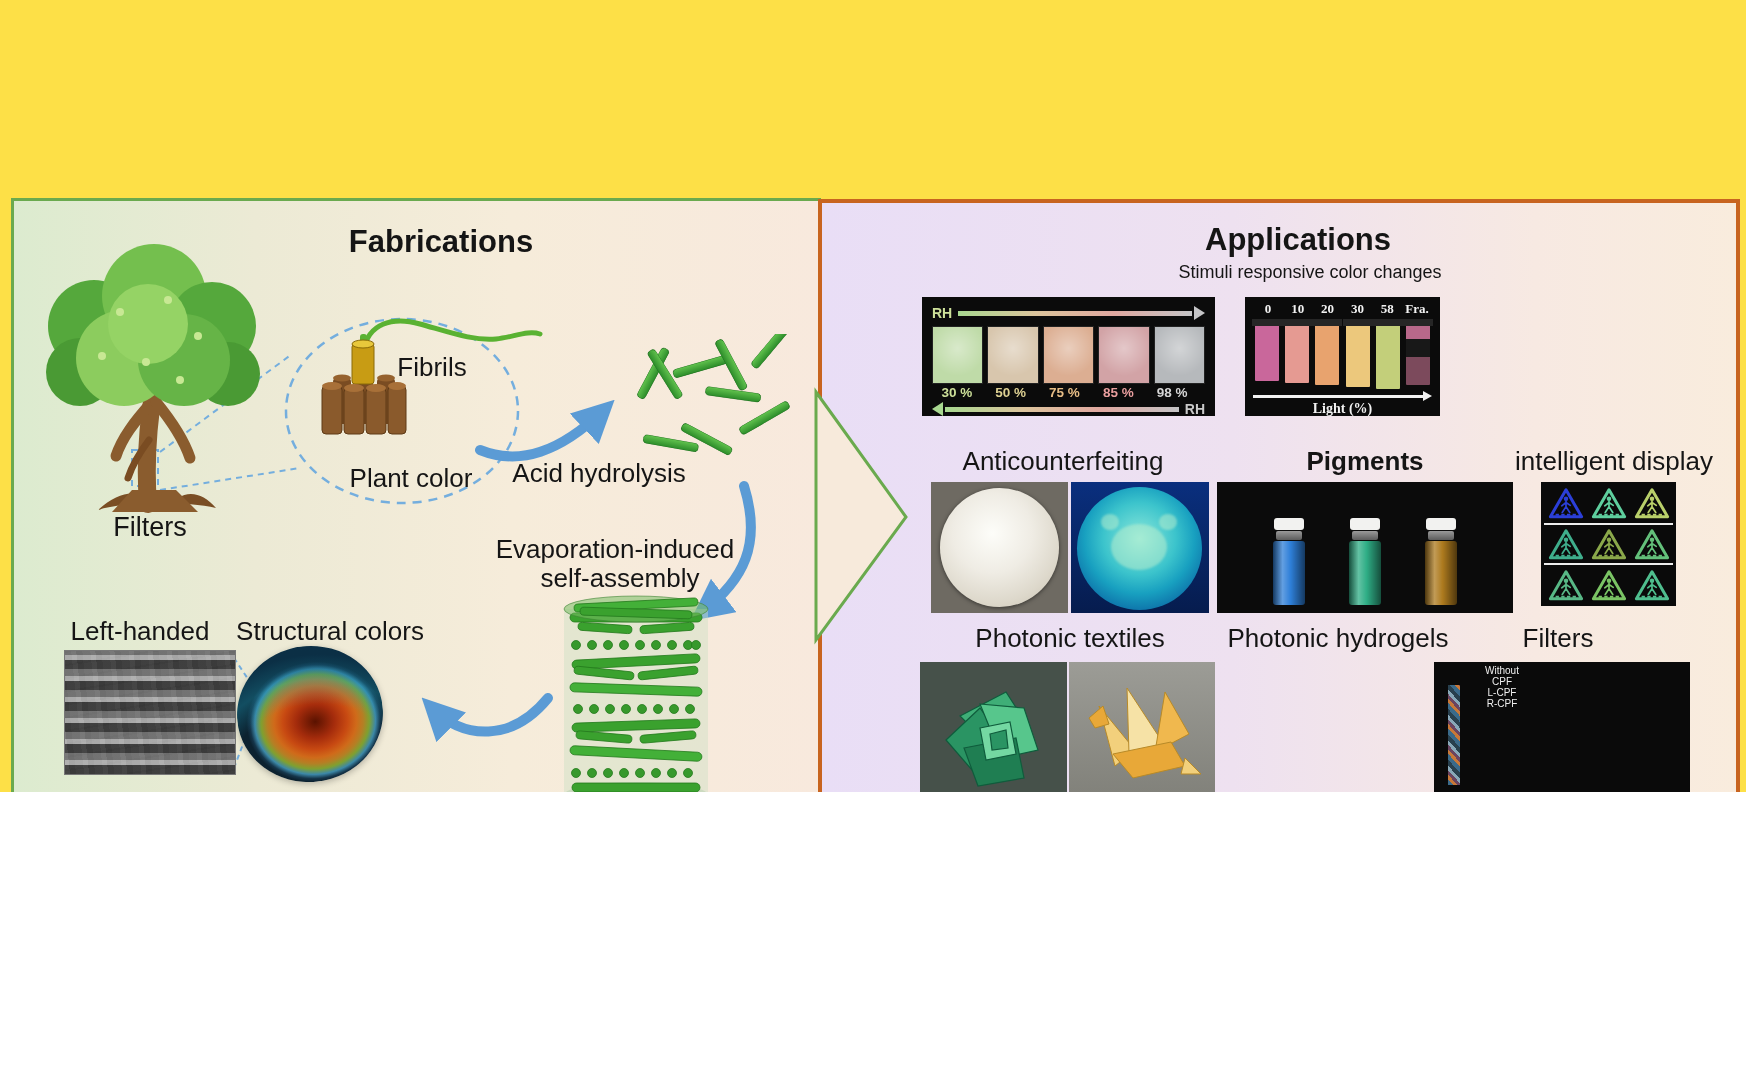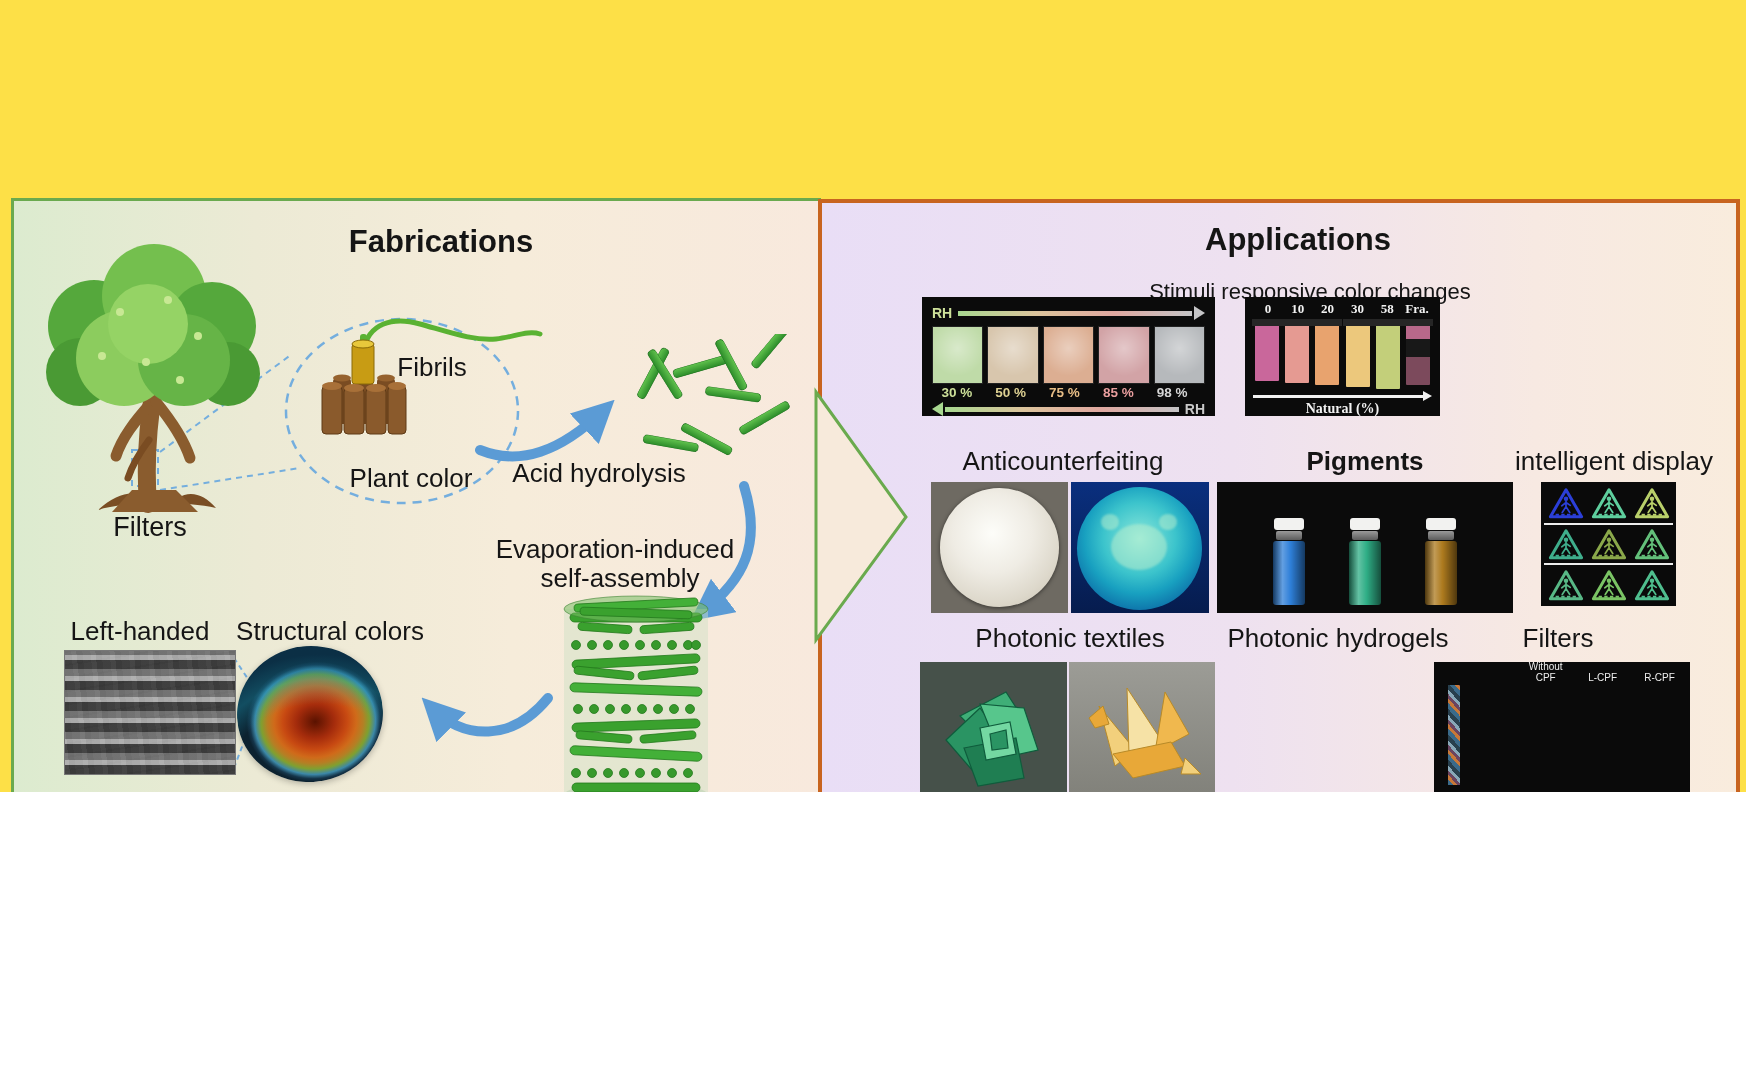--- a/index.html
+++ b/index.html
@@ -2,21 +2,21 @@
 <html><head>
 <meta charset="utf-8">
 <style>
   html,body{margin:0;padding:0;background:#fff;}
   .stage{position:relative;width:1746px;height:792px;background:#fde047;overflow:hidden;
          font-family:"Liberation Sans",sans-serif;color:#151515;}
   .abs{position:absolute;}
   .ctr{transform:translateX(-50%);white-space:nowrap;}
   .lbl{font-size:26px;color:#151515;}
   .panel-title{font-size:31px;font-weight:bold;}
-  .subtitle{font-size:22px;margin-top:17px;}
+  .subtitle{font-size:18px;}
 
   
   .panel{position:absolute;border-style:solid;}
   .panel-left{left:11px;top:198px;width:804px;height:632px;border-width:3px;
     background:linear-gradient(90deg,#dcebcf 0%,#ecead5 30%,#f6ecda 62%,#f8e9dd 100%);}
   .panel-right{left:818px;top:199px;width:914px;height:632px;border-width:4px;
     background:linear-gradient(90deg,#e9def6 0%,#eee1f0 45%,#f7e9e2 78%,#f9ecdd 100%);}
 
   .overlay{position:absolute;left:0;top:0;pointer-events:none;}
 
@@ -115,21 +115,21 @@
   .gel2{width:40px;height:108px;background:
       repeating-linear-gradient(32deg, rgba(240,150,70,.35) 0 3px, rgba(0,0,0,0) 3px 9px),
       linear-gradient(180deg,#eaeaec,#b6bac0 50%,#dadce0);}
   .gel3{width:40px;height:112px;transform:rotate(9deg);margin-left:2px;
       background:linear-gradient(200deg,#b2bac0,#6d757c 55%,#99a1a7);opacity:.92;}
   .hyd-scale{position:absolute;right:10px;bottom:4px;color:#f0f0f0;font-size:9px;text-align:center;}
   .hyd-scalebar{width:26px;height:2px;background:#f0f0f0;margin:0 auto 1px auto;}
 
   
   .fil-box{background:#0a0a0a;box-sizing:border-box;padding:3px 6px;color:#eee;}
-  .fil-head{display:flex;height:18px;align-items:flex-end;}
+  .fil-head{display:flex;height:18px;align-items:flex-start;flex-direction:column;}
   .fil-head .cell{width:56px;margin-left:8px;text-align:center;font-size:10px;color:#efefef;}
   .fil-head .stub{width:54px;}
   .fil-row{display:flex;align-items:center;height:60px;}
   .fil-lblcell{width:54px;display:flex;flex-direction:column;align-items:flex-start;gap:2px;}
   .fil-lbl{font-size:9.5px;color:#efefef;}
   .qr{width:50px;height:50px;margin-left:11px;border-radius:2px;position:relative;}
   .qr-grid::before{content:"";position:absolute;inset:3px;
      background-image:var(--g1),var(--g2);}
   .qr1{--g1:repeating-linear-gradient(0deg,rgba(20,70,60,.8) 0 4px,transparent 4px 9px);
        --g2:repeating-linear-gradient(90deg,rgba(20,70,60,.8) 0 4px,transparent 4px 9px);}
@@ -383,21 +383,21 @@
       <span class="strip" style="height: 64px; background-color: rgb(229, 154, 146);"></span>
       <span class="strip" style="height: 66px; background-color: rgb(232, 163, 110);"></span>
       <span class="strip" style="height: 68px; background-color: rgb(236, 200, 124);"></span>
       <span class="strip" style="height: 70px; background-color: rgb(195, 207, 122);"></span>
       <span class="strip strip-fra" style="height:66px"></span>
     </div>
     <div class="strain-arrow">
       <span class="strain-bar"></span>
         <span class="strain-head"></span>
     </div>
-    <div class="strain-axis">Natural (%)</div>
+    <div class="strain-axis">Light (%)</div>
   </div>
 
 
   <div class="abs lbl ctr" style="left:1063px;top:446px;font-weight:500;">Anticounterfeiting</div>
   <div class="abs lbl ctr" style="left:1365px;top:446px;font-weight:700;">Pigments</div>
   <div class="abs lbl ctr" style="left:1614px;top:446px;font-weight:500;">intelligent display</div>
 
   <div class="photo" style="left:931px;top:482px;gap:3px;">
     <div class="ph pearl-bg" style="width:137px;height:131px;">
       <div class="pearl"></div>

